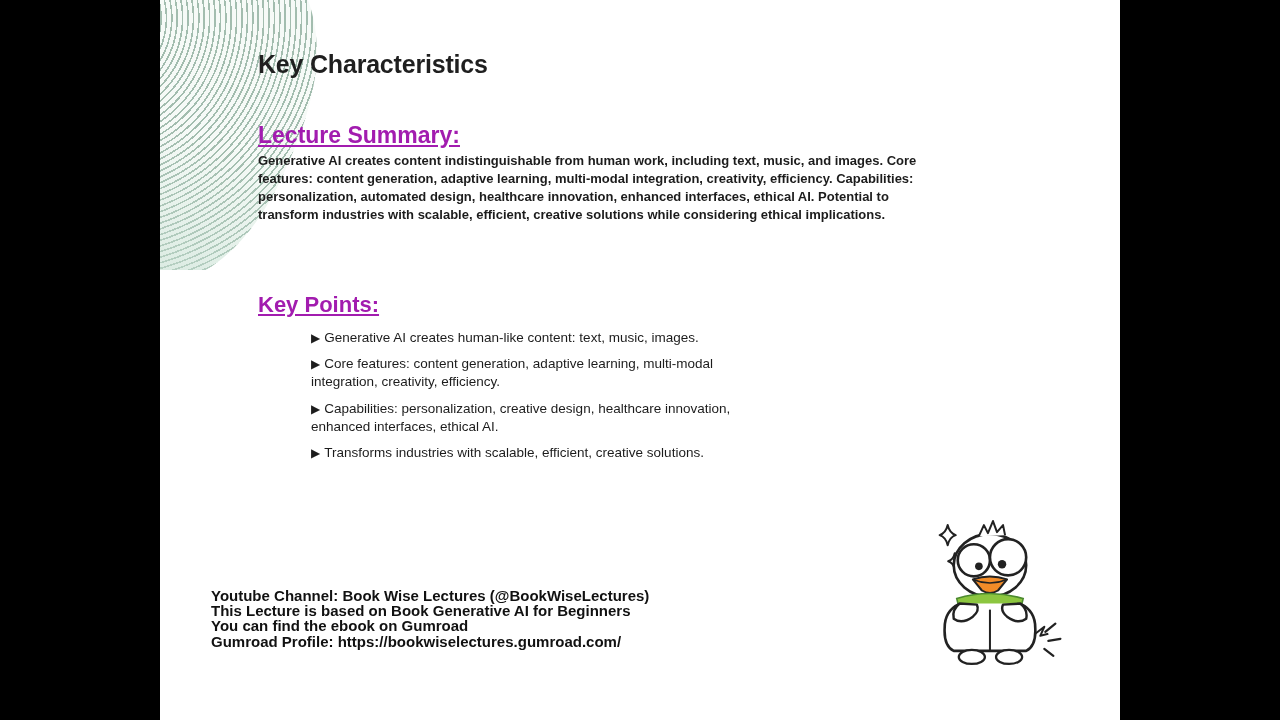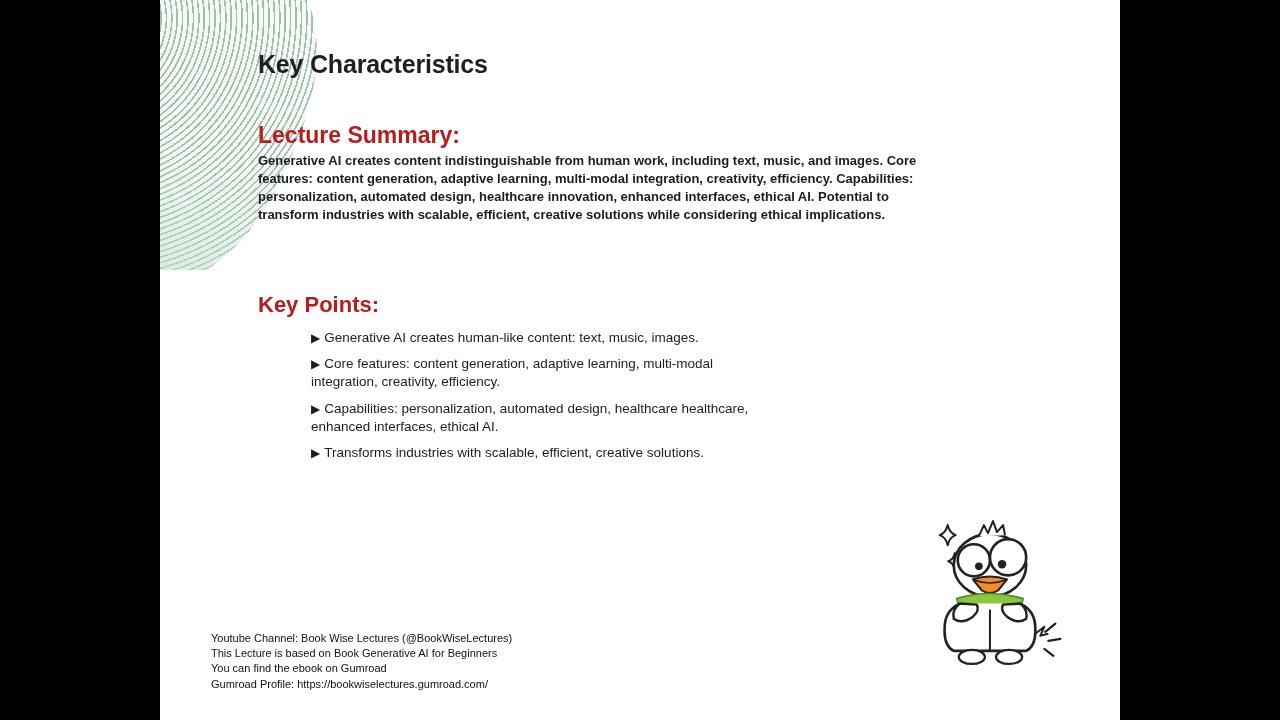--- a/index.html
+++ b/index.html
@@ -60,21 +60,22 @@
     font-weight: bold;
     letter-spacing: -0.2px;
     color: #1f1f1f;
     text-align: center;
   }
   .section-heading {
     position: absolute;
     left: 98px;
     font-size: 23px;
     font-weight: bold;
-    color: #b91c1c;
+    color: #a21caf;
+    text-decoration: underline;
   }
   .heading-summary { top: 122px; }
   .heading-keypoints { top: 292px; font-size: 22px; }
 
   .summary-text {
     position: absolute;
     left: 98px;
     top: 152px;
     width: 670px;
     font-size: 13px;
@@ -95,25 +96,24 @@
   .kp-item { margin: 8px; }
   .kp-arrow {
     font-size: 12px;
     margin-right: 4px;
   }
 
   .footer {
     position: absolute;
     left: 51px;
     top: 588px;
-    font-size: 11px;
-    font-weight: normal;
+    font-size: 15px;
+    font-weight: bold;
     line-height: 15.2px;
     color: #111111;
-    margin-top: 43px;
   }
 
   .mascot {
     position: absolute;
     left: 766px;
     top: 513px;
     width: 142px;
     height: 156px;
   }
 </style>
@@ -133,21 +133,21 @@
 
     <div class="section-heading heading-summary">Lecture Summary:</div>
 
     <div class="summary-text">Generative AI creates content indistinguishable from human work, including text, music, and images. Core features: content generation, adaptive learning, multi-modal integration, creativity, efficiency. Capabilities: personalization, automated design, healthcare innovation, enhanced interfaces, ethical AI. Potential to transform industries with scalable, efficient, creative solutions while considering ethical implications.</div>
 
     <div class="section-heading heading-keypoints">Key Points:</div>
 
     <div class="kp-list">
       <div class="kp-item"><span class="kp-arrow">▶</span><span>Generative AI creates human-like content: text, music, images.</span></div>
       <div class="kp-item"><span class="kp-arrow">▶</span><span>Core features: content generation, adaptive learning, multi-modal integration, creativity, efficiency.</span></div>
-      <div class="kp-item"><span class="kp-arrow">▶</span><span>Capabilities: personalization, automated design, healthcare healthcare, enhanced interfaces, ethical AI.</span></div>
+      <div class="kp-item"><span class="kp-arrow">▶</span><span>Capabilities: personalization, creative design, healthcare innovation, enhanced interfaces, ethical AI.</span></div>
       <div class="kp-item"><span class="kp-arrow">▶</span><span>Transforms industries with scalable, efficient, creative solutions.</span></div>
     </div>
 
     <div class="footer">
       <div>Youtube Channel: Book Wise Lectures (@BookWiseLectures)</div>
       <div>This Lecture is based on Book Generative AI for Beginners</div>
       <div>You can find the ebook on Gumroad</div>
       <div>Gumroad Profile: https://bookwiselectures.gumroad.com/</div>
     </div>
 

